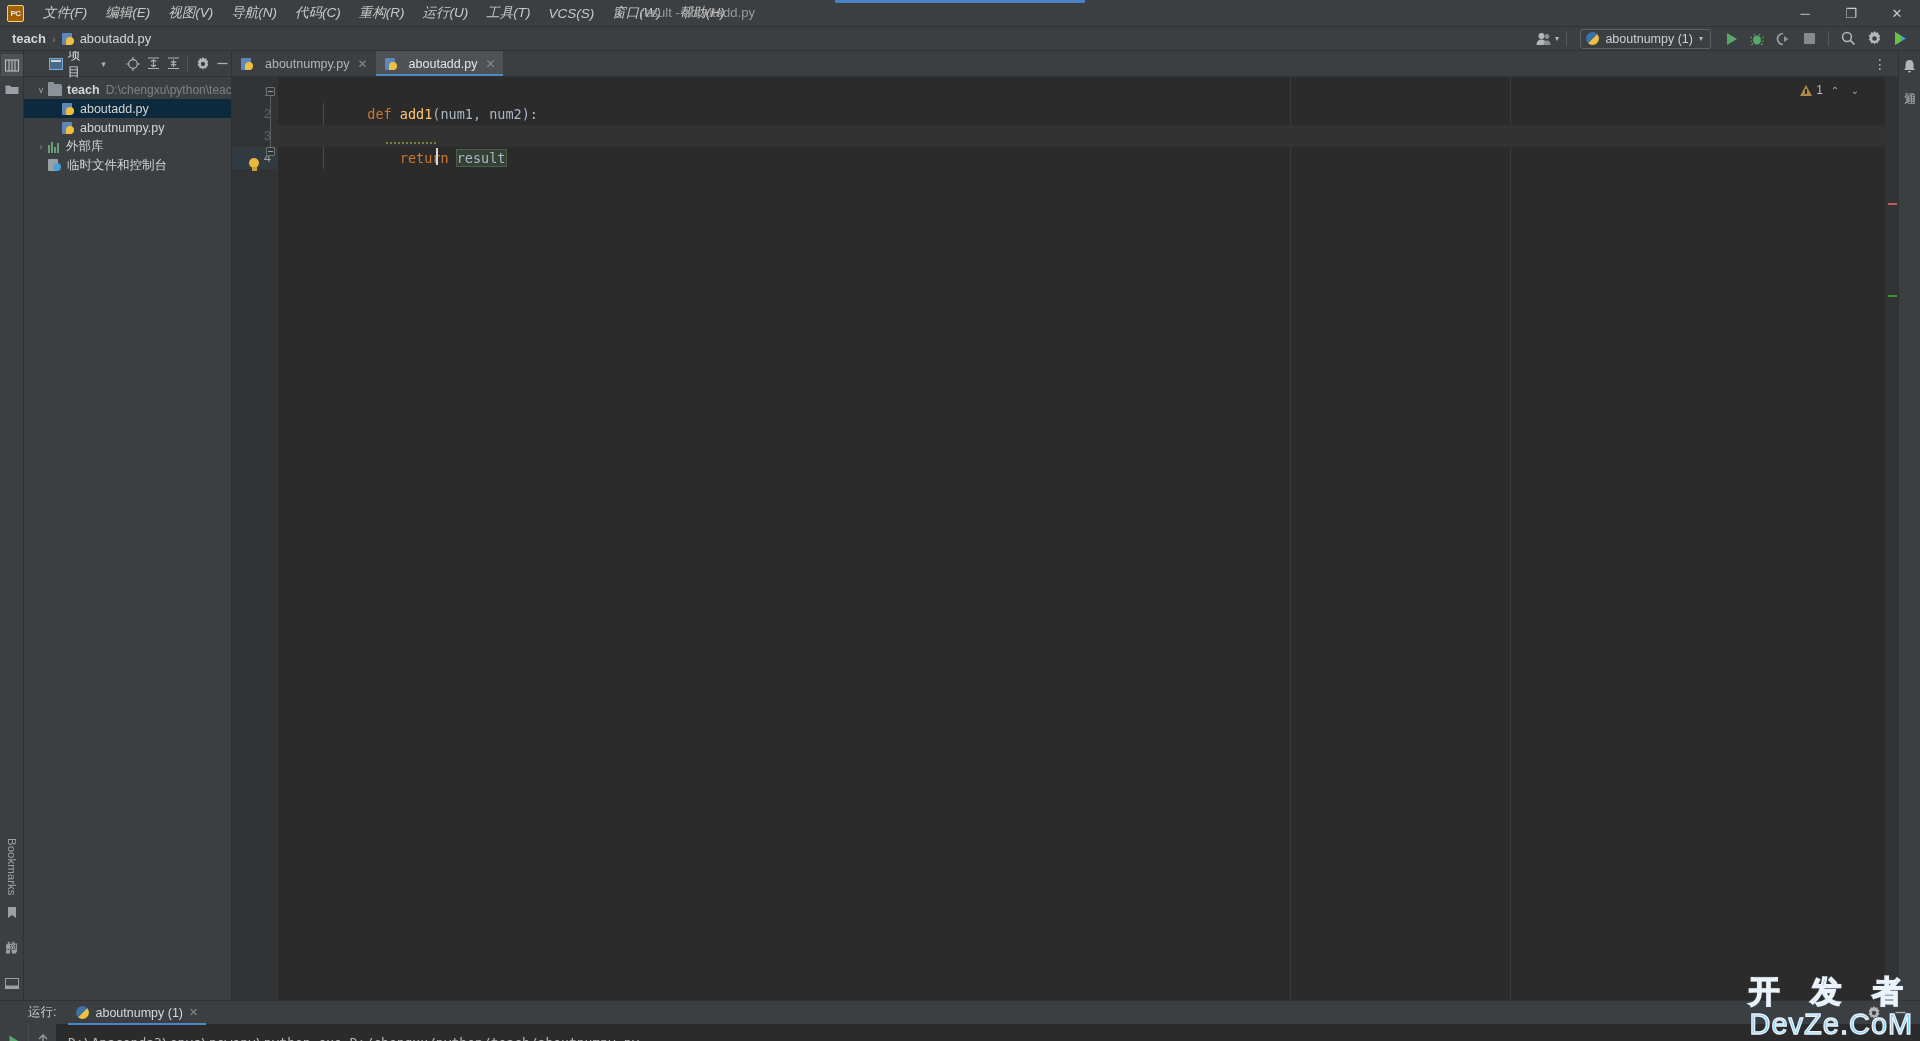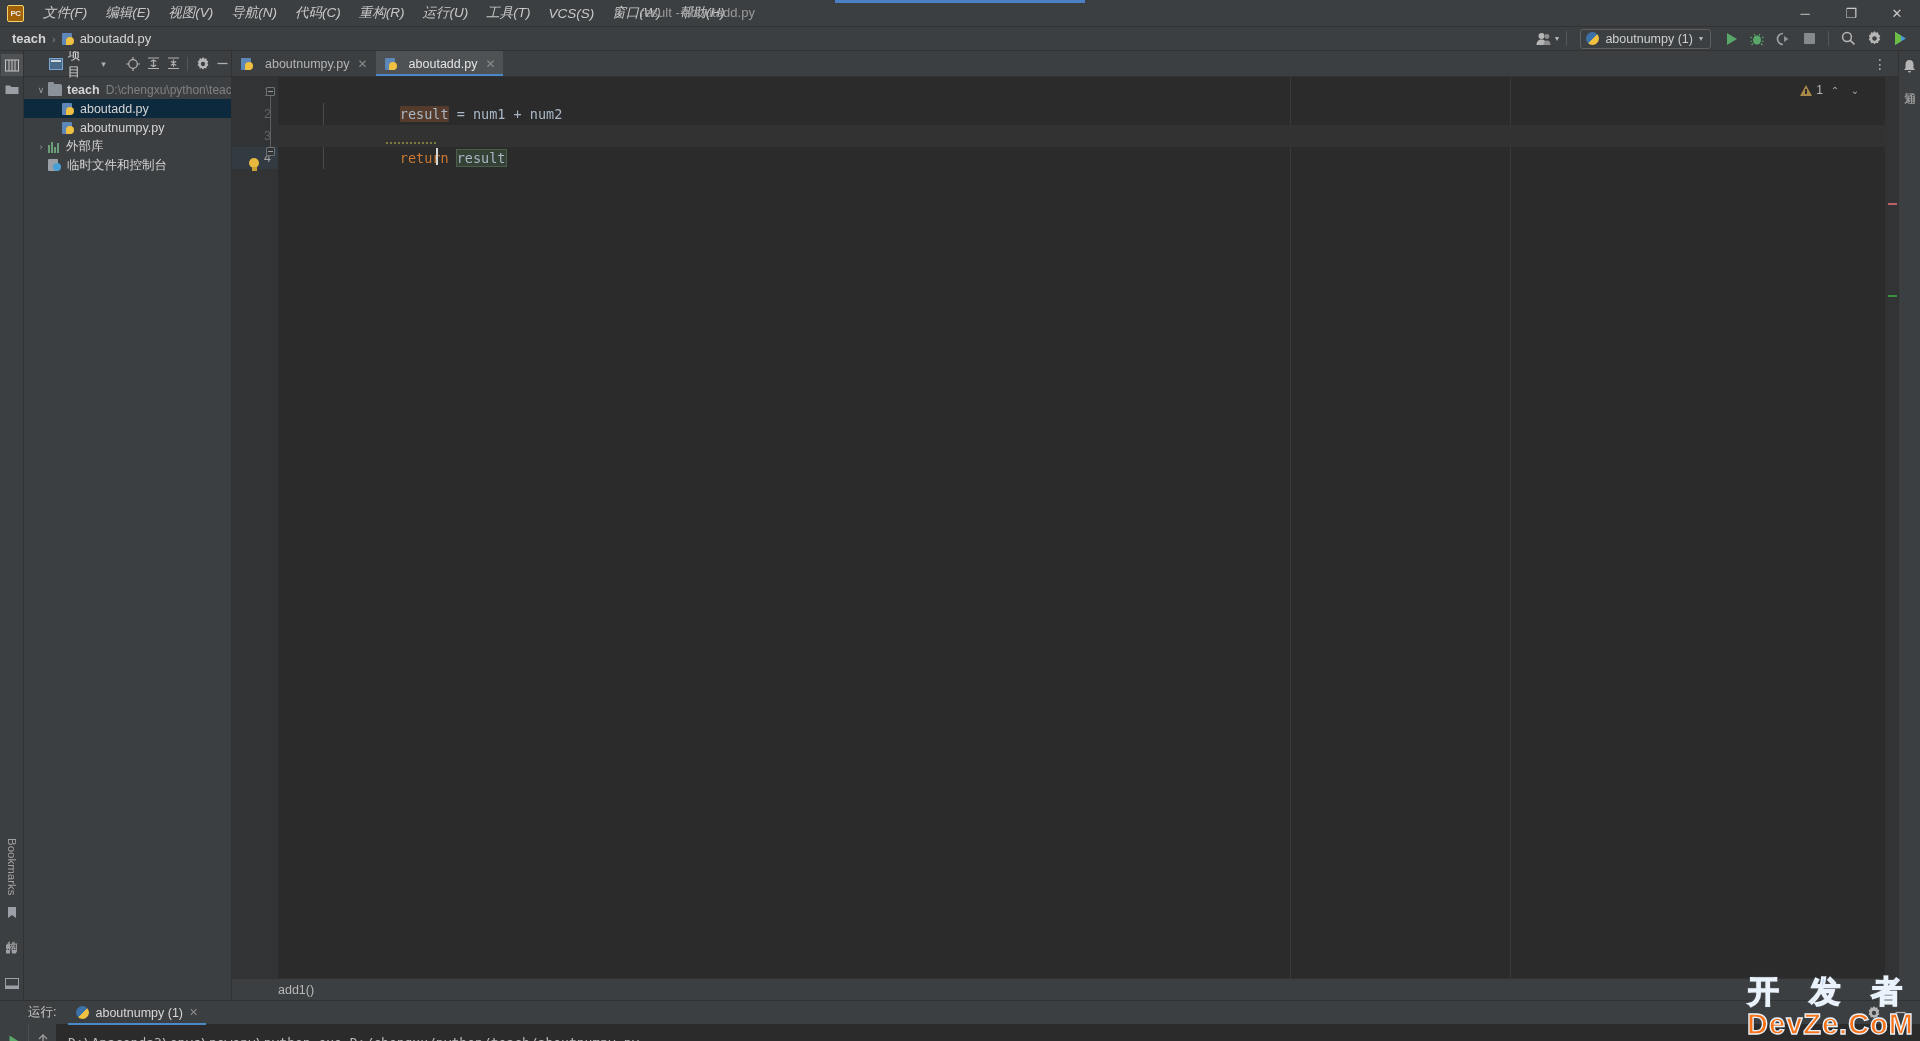--- a/index.html
+++ b/index.html
@@ -280,21 +280,21 @@
   
   #watermark {
     position:absolute; right:6px; bottom:2px; text-align:center;
     pointer-events:none; z-index:50; line-height:1.05;
   }
   #wm-cn {
     font-size:31px; font-weight:bold; color:#2b7fd4; letter-spacing:11px;
     -webkit-text-stroke:1.3px #eaf2fb; text-shadow:0 0 2px rgba(255,255,255,.5);
   }
   #wm-en {
-    font-size:29px; font-weight:bold; color:#f97316; letter-spacing:1px;
+    font-size:29px; font-weight:normal; color:#7dd3fc; letter-spacing:1px;
     -webkit-text-stroke:1.3px #eaf2fb;
   }
   svg { display:block; }
 </style>
 </head>
 <body>
 
 <div id="menubar">
   <div id="titlebar-accent"></div>
   <div id="pc-logo">PC</div>
@@ -545,24 +545,24 @@
           <div class="glass"></div>
             <div class="base"></div>
         </div>
       </div>
 
       <div id="code-area">
         <div id="vline1" style="left:1012px"></div>
         <div id="vline2" style="left:1232px"></div>
         <div id="indent-guide" style="left:45px;top:26px;height:66px"></div>
 
-
         <div class="cl mono">
-          <span class="id">    </span><span class="id hl-write">result</span><span class="id"> = num1 + num2</span>
+          <span class="k">def </span><span class="fn">add1</span><span class="id">(num1, num2):</span>
         </div>
+
 
         <div class="cl mono"></div>
 
         <div class="cl cur mono">
           <span class="id">    </span><span class="k">return</span><span class="id"> </span><span class="id hl-ident">result</span>
           <span class="squig" style="left:108px;width:50px"></span>
         </div>
 
         <div id="caret" style="left:158px;top:71px"></div>
 
@@ -573,23 +573,20 @@
           <span class="chev">⌄</span>
         </div>
       </div>
 
       <div id="marker-bar">
         <div class="mk" style="top:126px;background:#bc5f63"></div>
         <div class="mk" style="top:218px;background:#3d8f3d"></div>
       </div>
     </div>
 
-    <div id="breadcrumb-bar">
-      <span>add1()</span>
-    </div>
   </div>
 
   <div id="right-rail">
     <div class="rail-ico">
       <svg width="13" height="14" viewBox="0 0 13 14">
         <path d="M6.5 1 C9 1 10.5 2.6 10.5 5.4 L10.5 9 L12 11 L1 11 L2.5 9 L2.5 5.4 C2.5 2.6 4 1 6.5 1 Z" fill="#b5b5b5"></path>
         <path d="M5 12 C5 13 5.7 13.6 6.5 13.6 C7.3 13.6 8 13 8 12 Z" fill="#b5b5b5"></path>
       </svg>
     </div>
     <div class="rr-vert">通知</div>

